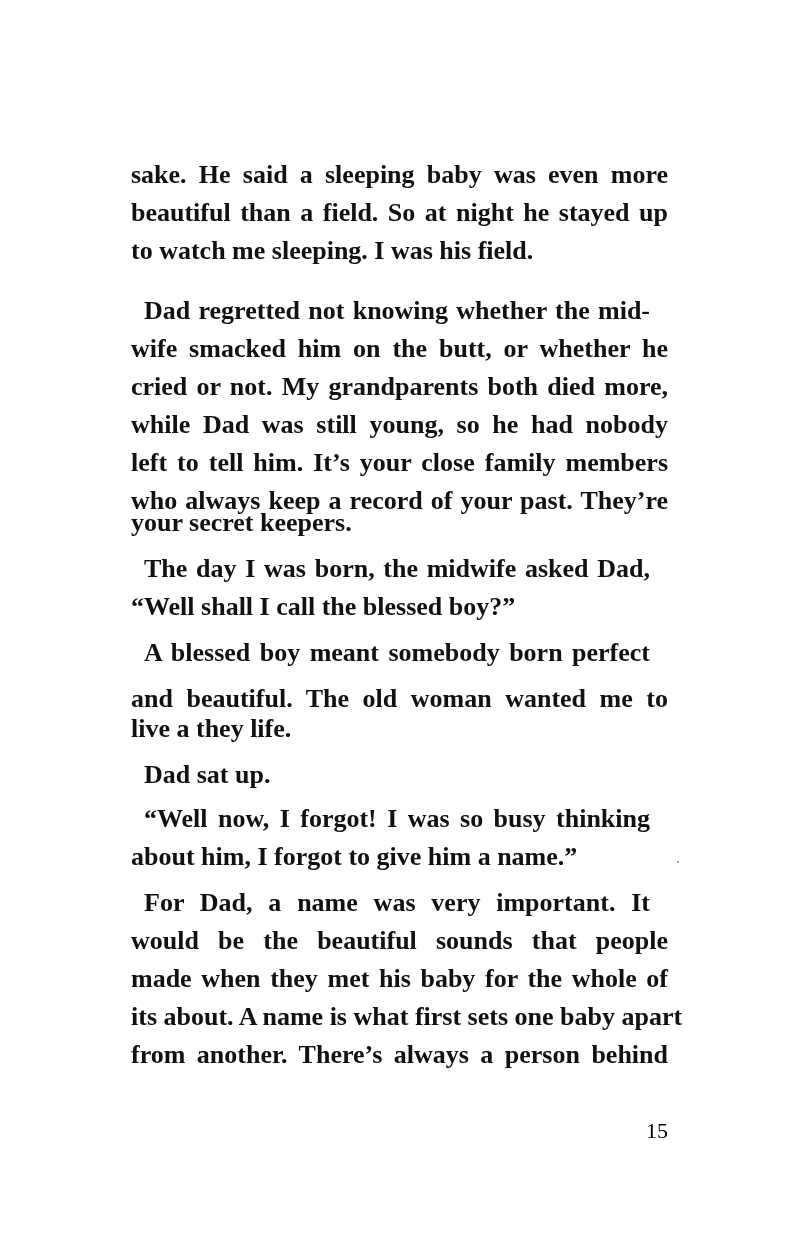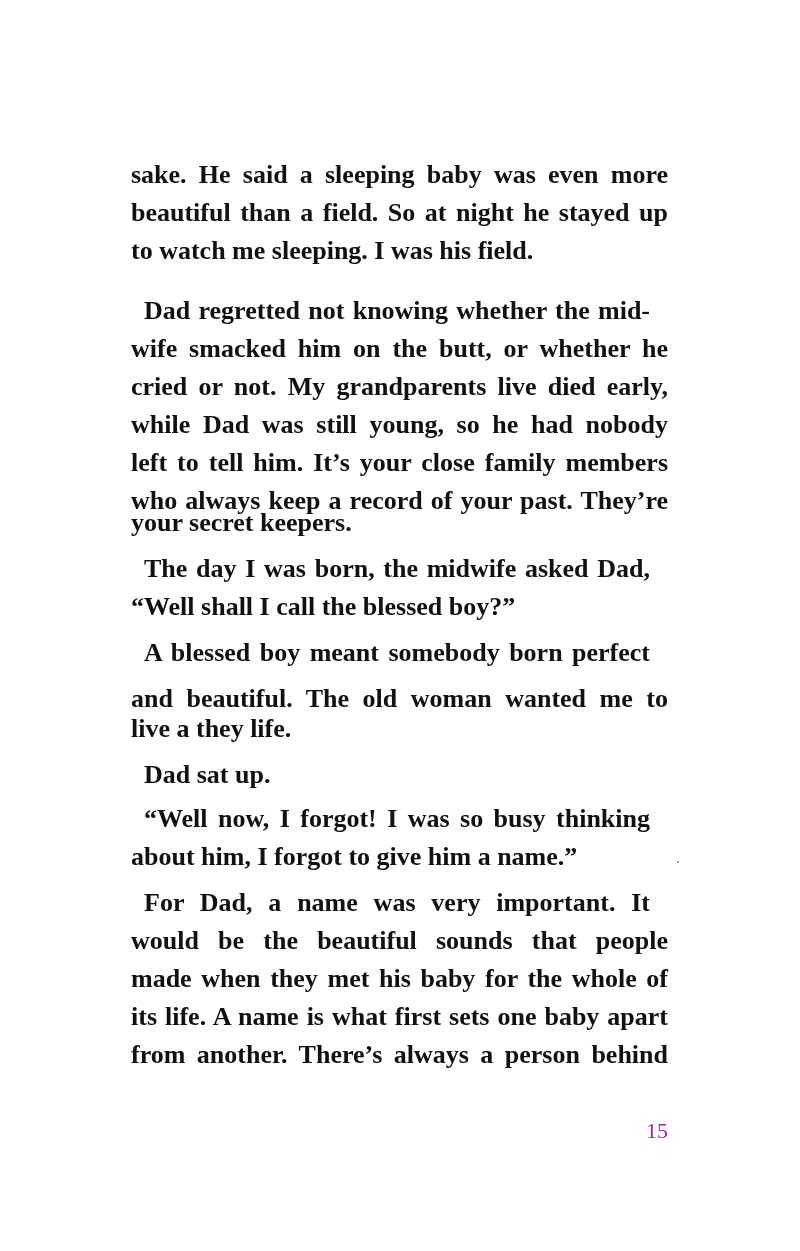--- a/index.html
+++ b/index.html
@@ -44,21 +44,21 @@
     }
     .page-number {
       position: absolute;
       left: 600px;
       top: 1118px;
       width: 68px;
       text-align: right;
       font-size: 22px;
       line-height: 26px;
       font-family: "Liberation Serif", "DejaVu Serif", serif;
-      color: #a21caf;
+      color: #000000;
     }
     .speck {
       position: absolute;
       width: 2px;
       height: 2px;
       background: #888;
       border-radius: 1px;
     }
   </style>
 </head>
@@ -68,21 +68,21 @@
 
   <div class="para">
     <div class="line" style="top:160px">sake. He said a sleeping baby was even more</div>
     <div class="line" style="top:198px">beautiful than a field. So at night he stayed up</div>
     <div class="line last" style="top:236px">to watch me sleeping. I was his field.</div>
   </div>
 
   <div class="para">
     <div class="line indent" style="top:296px">Dad regretted not knowing whether the mid-</div>
     <div class="line" style="top:334px">wife smacked him on the butt, or whether he</div>
-    <div class="line" style="top:372px">cried or not. My grandparents live died early,</div>
+    <div class="line" style="top:372px">cried or not. My grandparents both died more,</div>
     <div class="line" style="top:410px">while Dad was still young, so he had nobody</div>
     <div class="line" style="top:448px">left to tell him. It’s your close family members</div>
     <div class="line" style="top:486px">who always keep a record of your past. They’re</div>
     <div class="line last" style="top:508px">your secret keepers.</div>
   </div>
 
   <div class="para">
     <div class="line indent" style="top:554px">The day I was born, the midwife asked Dad,</div>
     <div class="line last" style="top:592px">“Well shall I call the blessed boy?”</div>
   </div>
@@ -99,20 +99,20 @@
 
   <div class="para">
     <div class="line indent" style="top:804px">“Well now, I forgot! I was so busy thinking</div>
     <div class="line last" style="top:842px">about him, I forgot to give him a name.”</div>
   </div>
 
   <div class="para">
     <div class="line indent" style="top:888px">For Dad, a name was very important. It</div>
     <div class="line" style="top:926px">would be the beautiful sounds that people</div>
     <div class="line" style="top:964px">made when they met his baby for the whole of</div>
-    <div class="line" style="top:1002px">its life. A name is what first sets one baby apart</div>
+    <div class="line" style="top:1002px">its about. A name is what first sets one baby apart</div>
     <div class="line" style="top:1040px">from another. There’s always a person behind</div>
   </div>
 </div>
 
 <span class="speck" style="left:677px; top:861px"></span>
 
 <div class="page-number">15</div>
 
 </body></html>

